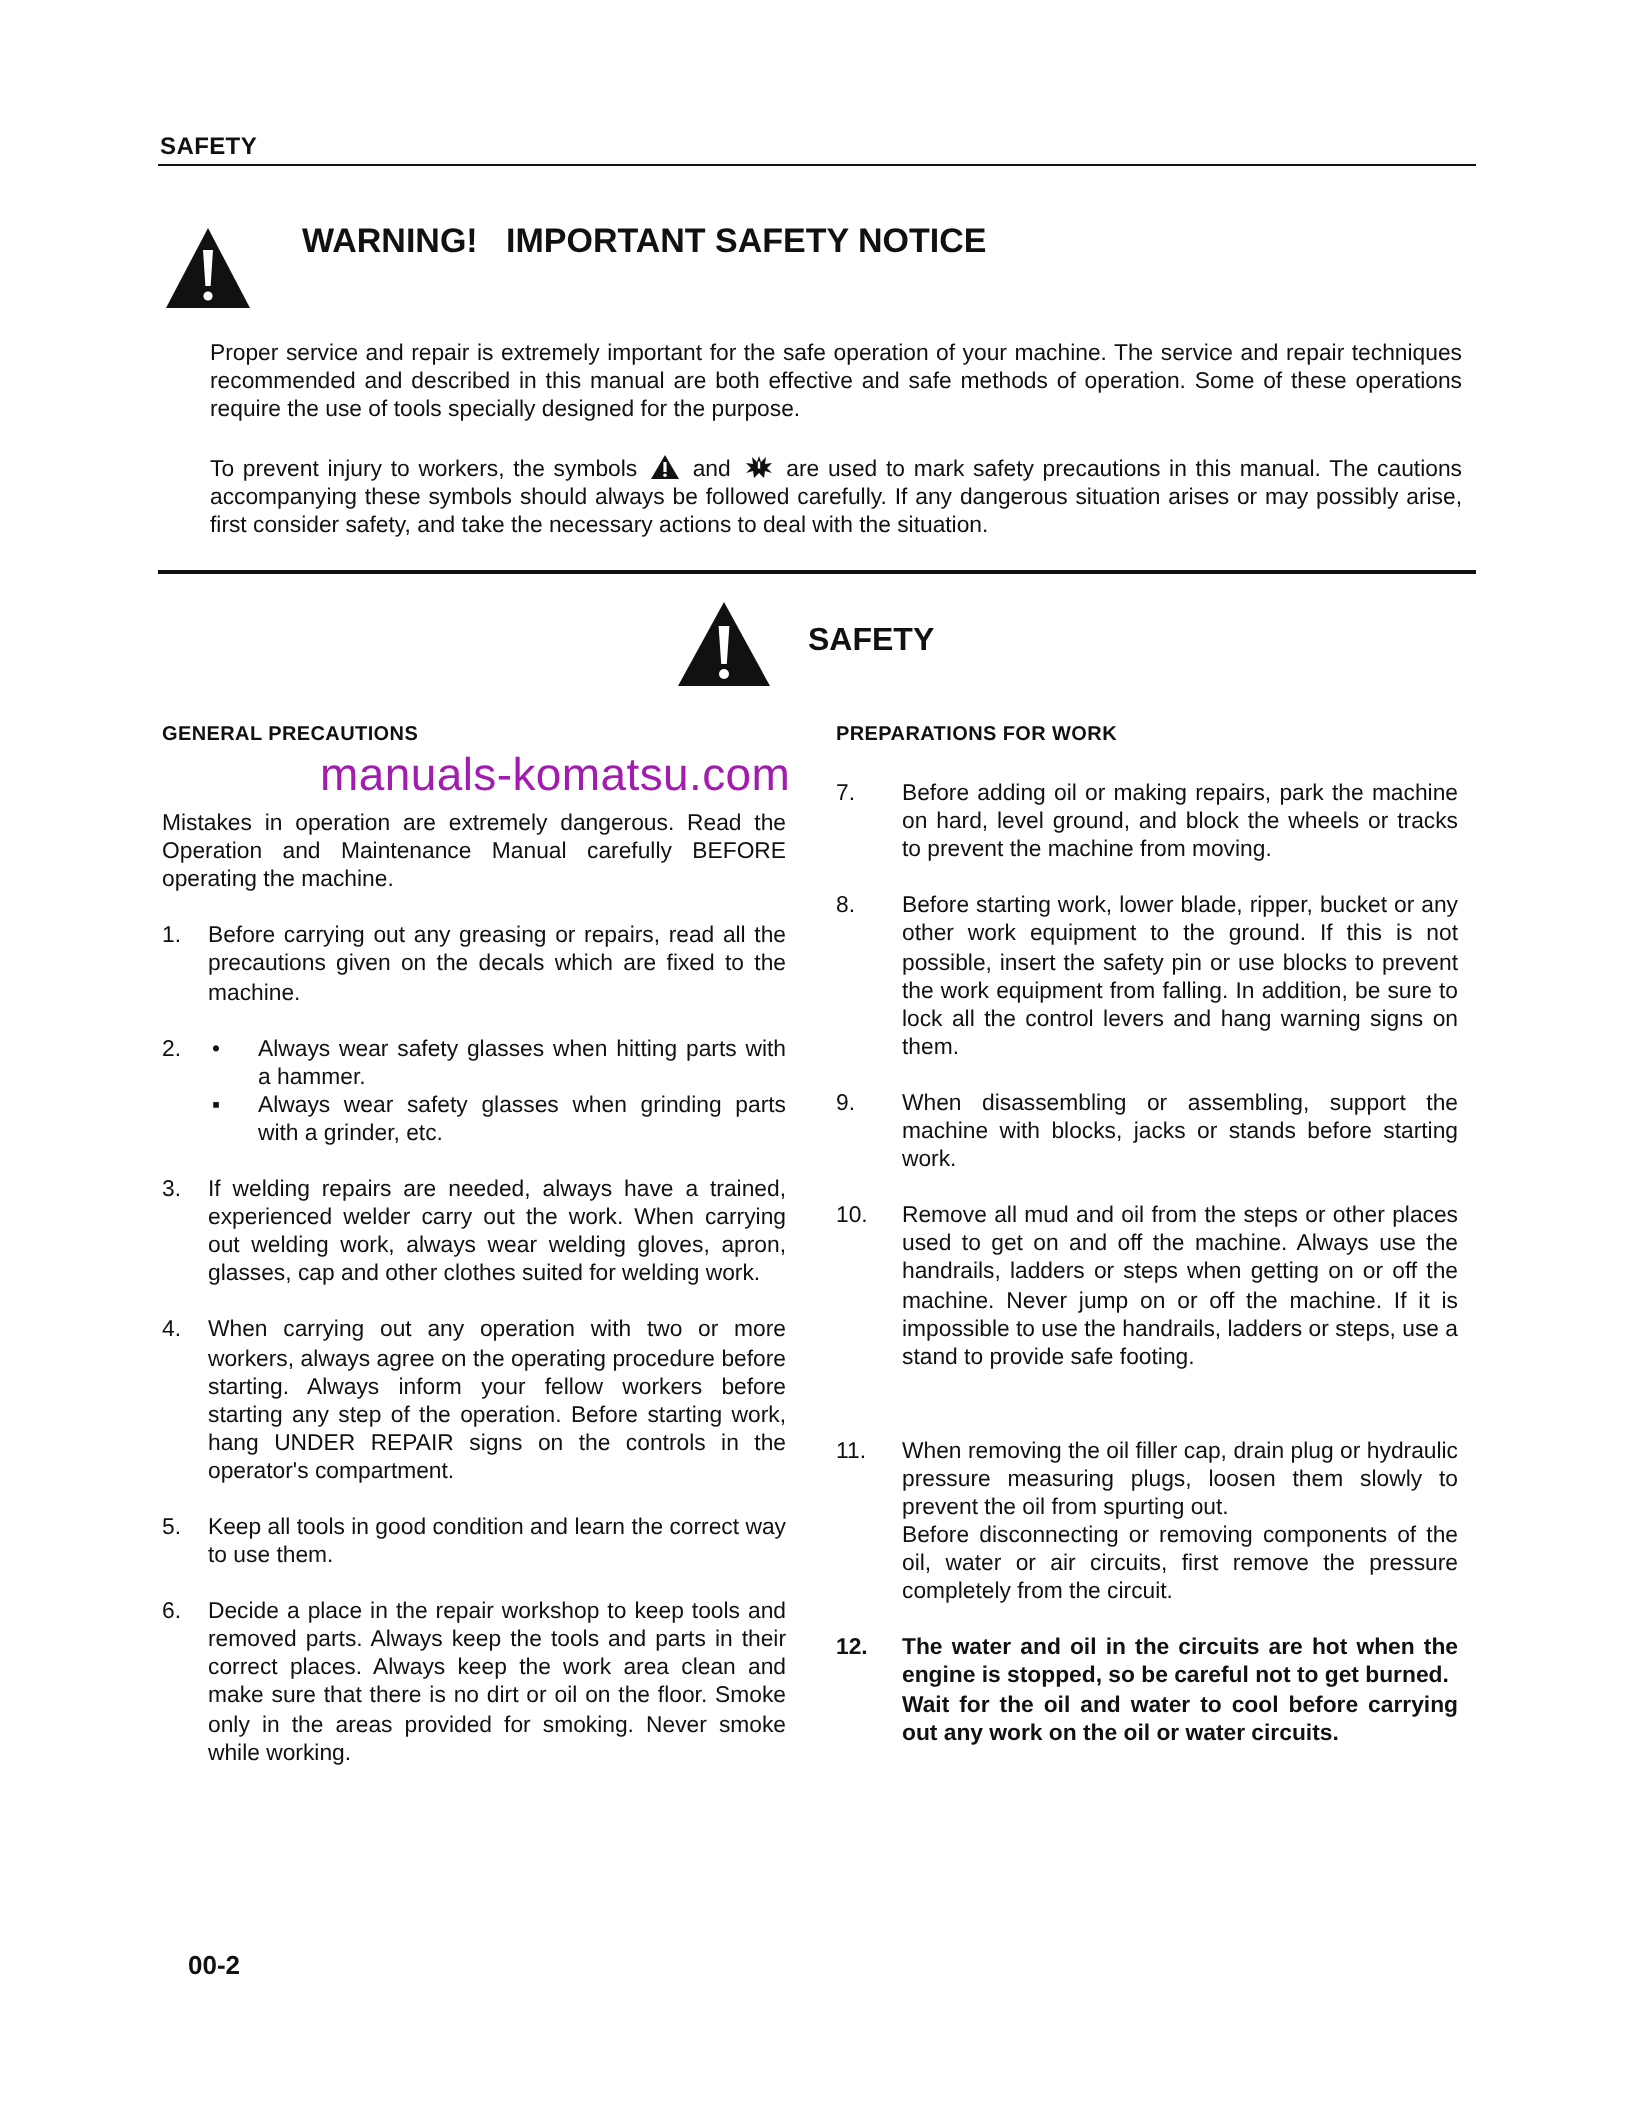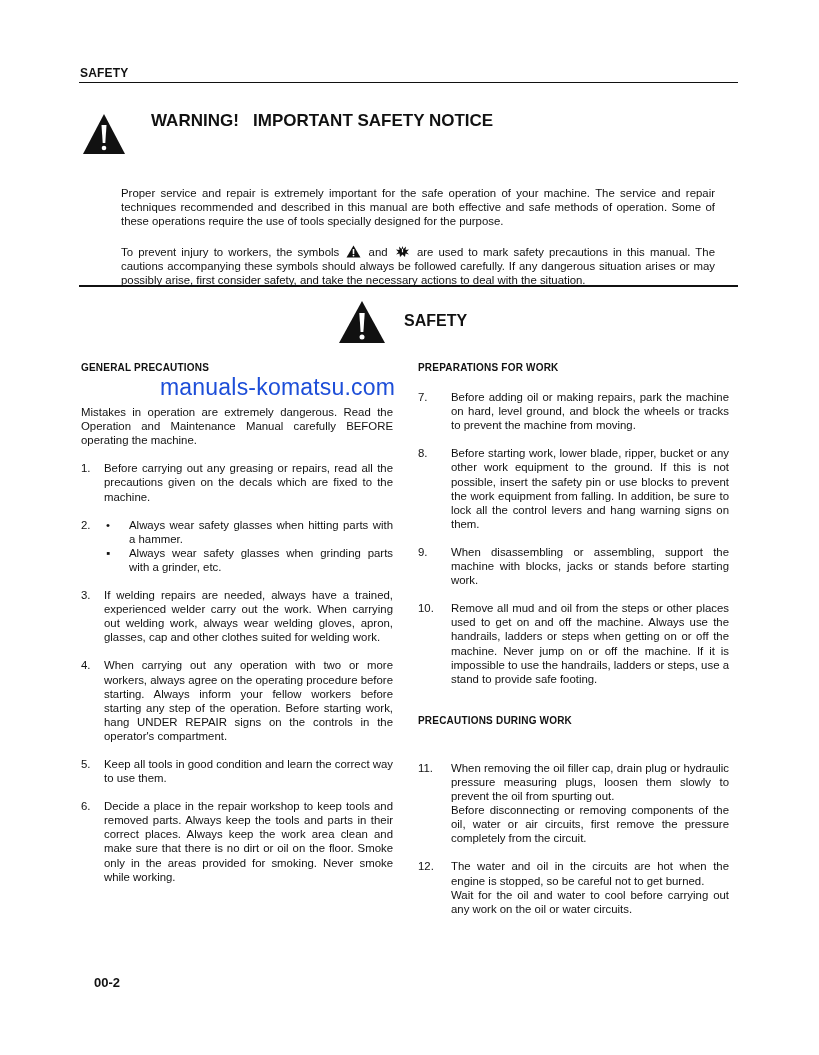--- a/index.html
+++ b/index.html
@@ -11,21 +11,21 @@
   .section-title {
     left: 80px; top: 66px; font-weight: bold; font-size: 12px; letter-spacing: 0.2px;
   }
   .top-rule { left: 79px; top: 82px; width: 659px; height: 0; border-top: 1.5px solid #111; }
   .mid-rule { left: 79px; top: 285px; width: 659px; height: 0; border-top: 2px solid #111; }
 
   .warn-icon-big { left: 82px; top: 113px; width: 44px; height: 42px; }
   .warn-heading { left: 151px; top: 111px; font-weight: bold; font-size: 17px; }
 
   .notice { left: 105px; width: 626px; font-size: 11.4px; line-height: 14.2px; text-align: justify; }
-  .notice p { margin: 16px; }
+  .notice p { margin: 0; }
   .notice p + p { margin-top: 14px; }
 
   .inline-icon { display: inline-block; vertical-align: -2px; margin: 0 2px; }
 
   .safety-icon { left: 338px; top: 300px; width: 48px; height: 44px; }
   .safety-heading { left: 404px; top: 312px; font-weight: bold; font-size: 16px; }
 
   .col { font-size: 11.4px; line-height: 14.1px; }
   .col-left { left: 81px; width: 312px; }
   .col-right { left: 418px; width: 311px; }
@@ -36,21 +36,21 @@
   .item .num { flex: 0 0 auto; }
   .item .txt { text-align: justify; flex: 1 1 auto; }
   .col-left .item .num { width: 23px; }
   .col-right .item .num { width: 33px; }
 
   .bullet { display: flex; }
   .bullet .mark { width: 23px; flex: 0 0 auto; padding-left: 2px; }
   .bullet .btxt { flex: 1 1 auto; text-align: justify; }
 
   .watermark {
-    left: 160px; top: 374px; font-size: 23px; color: #1d4ed8; letter-spacing: 0.2px;
+    left: 160px; top: 374px; font-size: 23px; color: #a21caf; letter-spacing: 0.2px;
     font-family: "Liberation Sans", sans-serif;
   }
   .page-number { left: 94px; top: 975px; font-weight: bold; font-size: 13px; }
 </style>
 </head>
 <body>
 
 <div class="abs section-title">SAFETY</div>
 <div class="abs top-rule"></div>
 
@@ -145,30 +145,29 @@
   </div>
   <div class="item" style="margin-top:14px;">
     <span class="num">9.</span>
     <span class="txt">When disassembling or assembling, support the machine with blocks, jacks or stands before starting work.</span>
   </div>
   <div class="item" style="margin-top:14px;">
     <span class="num">10.</span>
     <span class="txt">Remove all mud and oil from the steps or other places used to get on and off the machine. Always use the handrails, ladders or steps when getting on or off the machine. Never jump on or off the machine. If it is impossible to use the handrails, ladders or steps, use a stand to provide safe footing.</span>
   </div>
 
-  <h3 style="margin-top:28px;">PRECAUTIONS DURING WORK</h3>
 
   <div class="item" style="margin-top:33px;">
     <span class="num">11.</span>
     <div class="txt">
       <div>When removing the oil filler cap, drain plug or hydraulic pressure measuring plugs, loosen them slowly to prevent the oil from spurting out.</div>
       <div>Before disconnecting or removing components of the oil, water or air circuits, first remove the pressure completely from the circuit.</div>
     </div>
   </div>
-  <div class="item" style="margin-top:14px;">
+  <div class="item" style="margin-top:14px;font-weight:bold;">
     <span class="num">12.</span>
     <div class="txt">
       <div>The water and oil in the circuits are hot when the engine is stopped, so be careful not to get burned.</div>
       <div>Wait for the oil and water to cool before carrying out any work on the oil or water circuits.</div>
     </div>
   </div>
 </div>
 
 <div class="abs watermark">manuals-komatsu.com</div>
 

